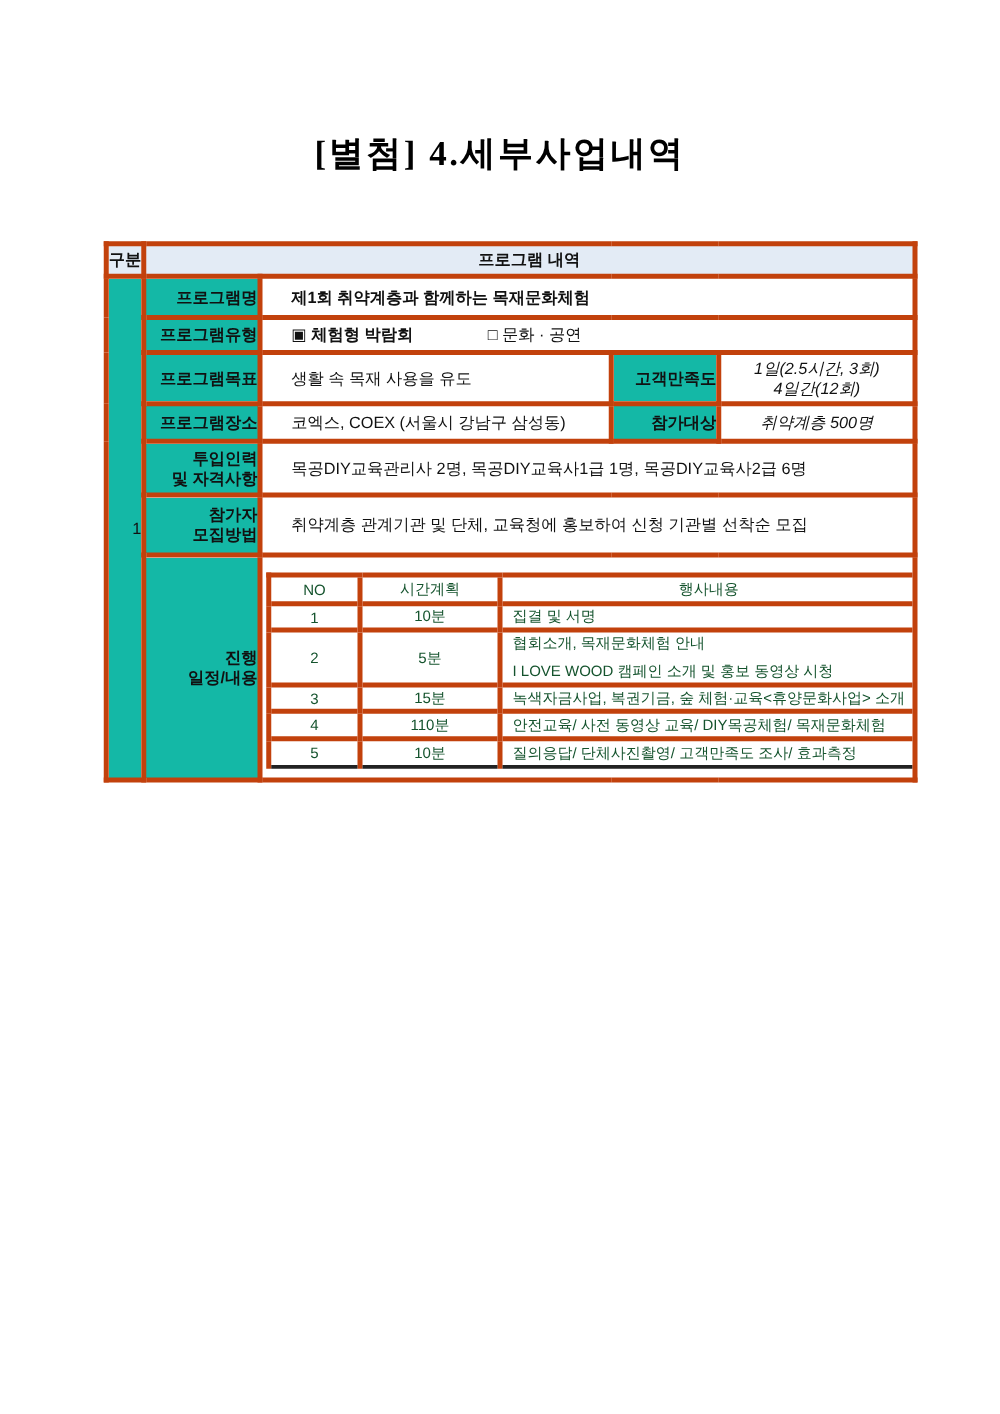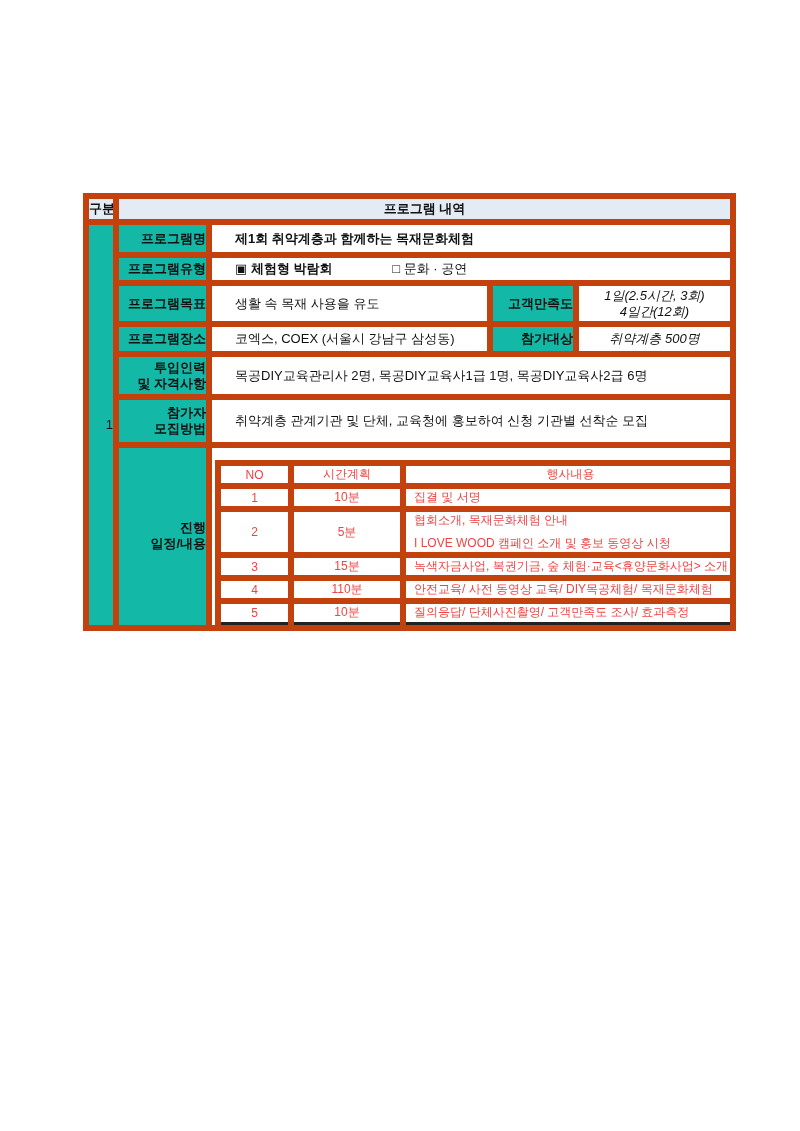--- a/index.html
+++ b/index.html
@@ -10,53 +10,54 @@
     position:absolute; top:104px; left:0; width:100%;
     text-align:center; font-family:"Liberation Serif","DejaVu Serif",serif;
     font-weight:bold; font-size:28px; letter-spacing:2px; color:#000;
   }
 
   table.outer {
     position:absolute; left:83px; top:193px; width:647px;
     border-collapse:collapse; table-layout:fixed;
   }
   table.outer td {
-    border:6px solid #c2410c; font-size:13px; color:#111;
+    border:4px solid #c2410c; font-size:13px; color:#111;
     vertical-align:middle; overflow:hidden; white-space:nowrap;
   }
   td.blue  { background:#14b8a6; text-align:right; font-weight:bold; }
   td.hdr   { background:#e3ebf5; text-align:center; font-weight:bold; }
   td.val   { background:#fff; padding-left:23px; }
   td.valc  { background:#fff; text-align:center;font-style:italic; }
   .two-line { line-height:16px; }
 
   
   table.inner {
     margin:12px 0 0 3px; width:517px;
     border-collapse:collapse; table-layout:fixed;
     border-top:3px solid #222; border-bottom:3px solid #222;
     border-left:1px solid #999;
   }
   table.inner td {
     border-right:1px solid #999; border-bottom:1px solid #999;
-    font-size:12px; color:#ef4444; text-align:center; vertical-align:middle;
+    font-size:12px; color:#14532d; text-align:center; vertical-align:middle;
     white-space:nowrap; overflow:hidden;
   }
   table.inner td:last-child { border-right:none; }
   table.inner tr.ihead td { border-bottom:2px solid #555; }
   table.inner tr:last-child td { border-bottom:none; }
   table.inner td.left { text-align:left; padding-left:8px; }
   .gap-left { margin-left:56px; }
   .chk { font-size:13px; }
 </style>
 </head>
 <body>
 
 <div class="page">
 
+  <div class="doc-title">[별첨] 4.세부사업내역</div>
 
   <table class="outer">
     <colgroup>
       <col style="width:30px">
         <col style="width:93px">
         <col style="width:281px">
         <col style="width:86px">
         <col style="width:157px">
     </colgroup>
 

